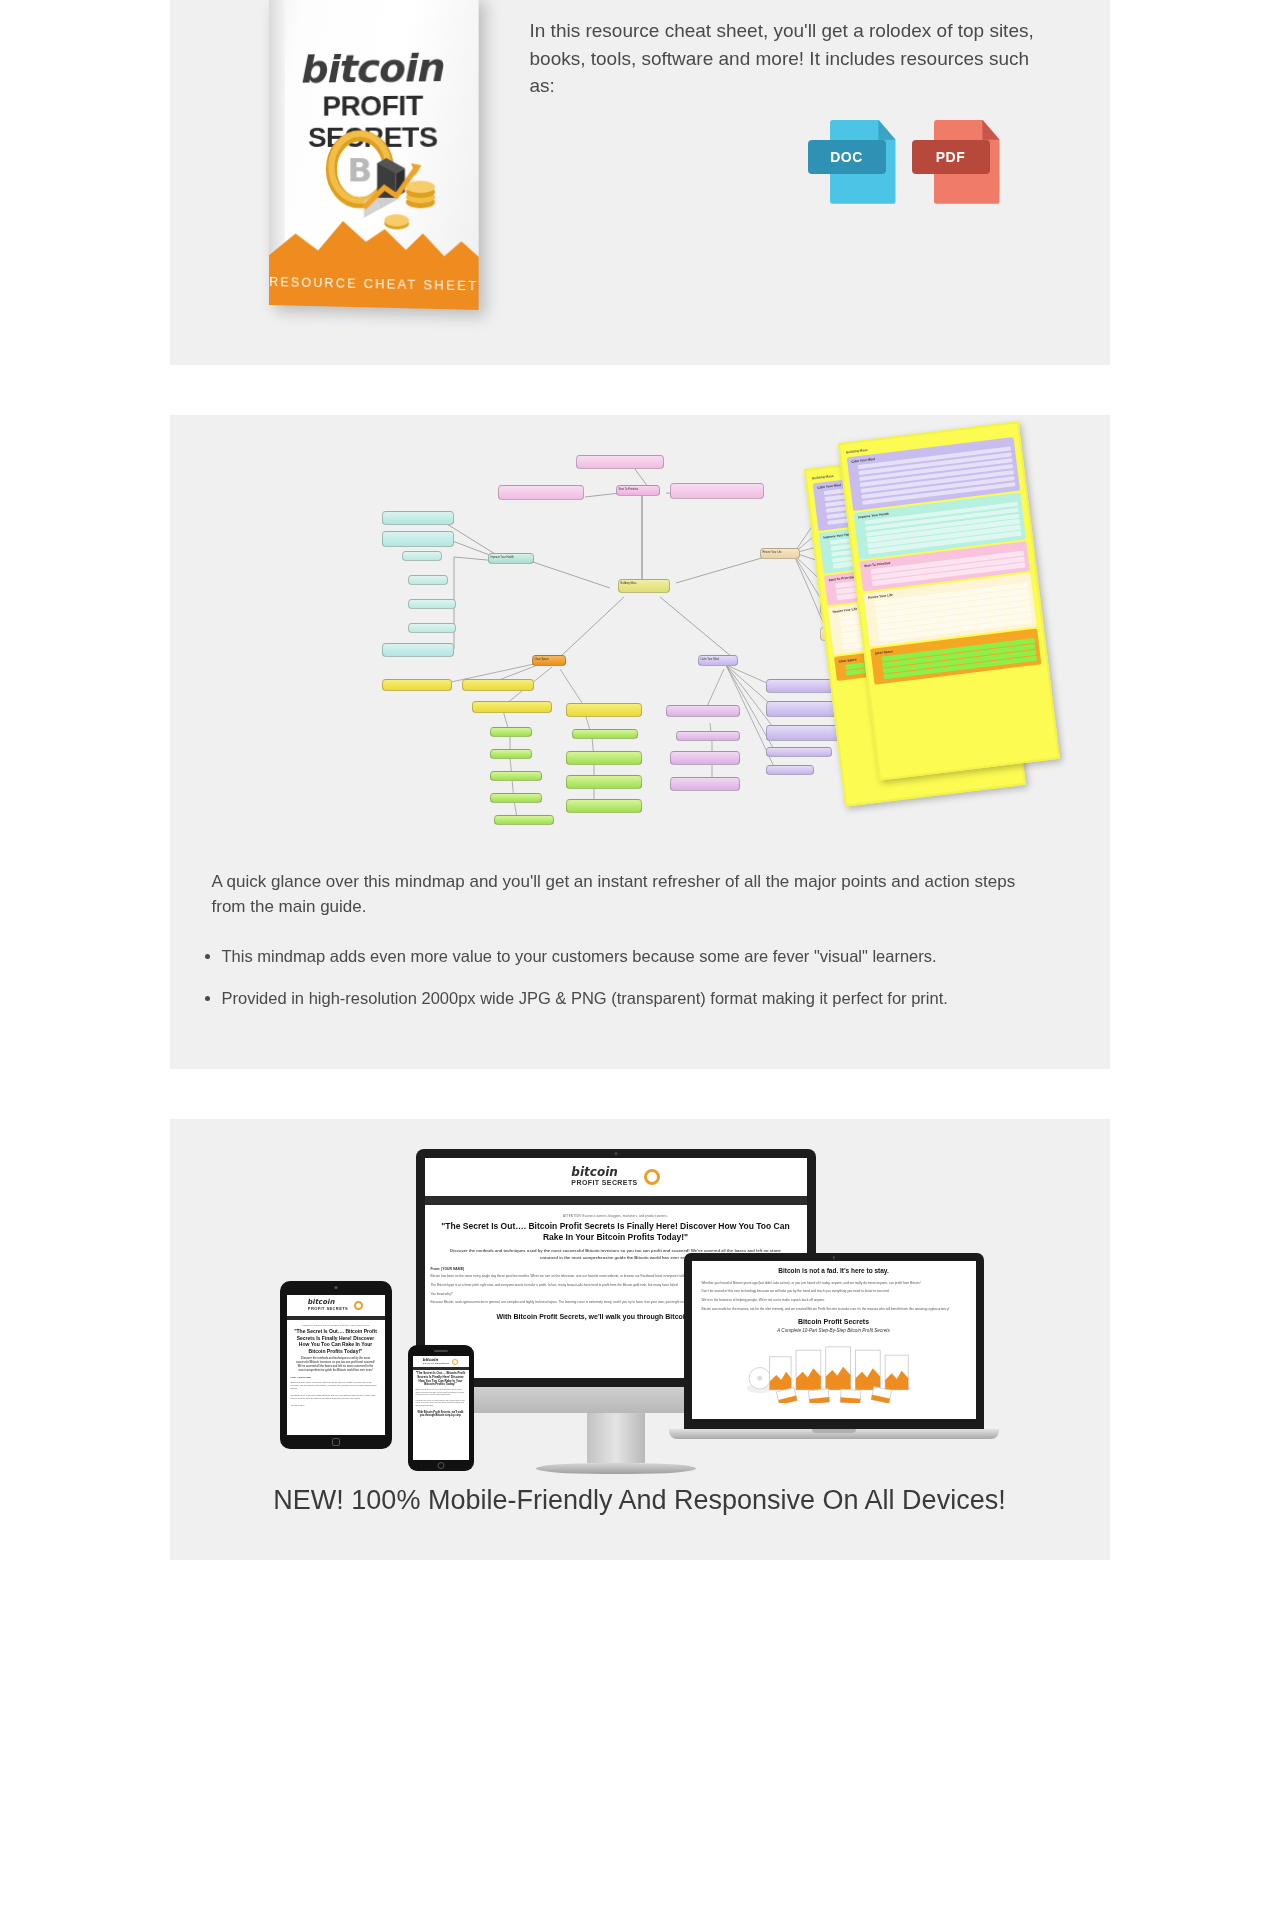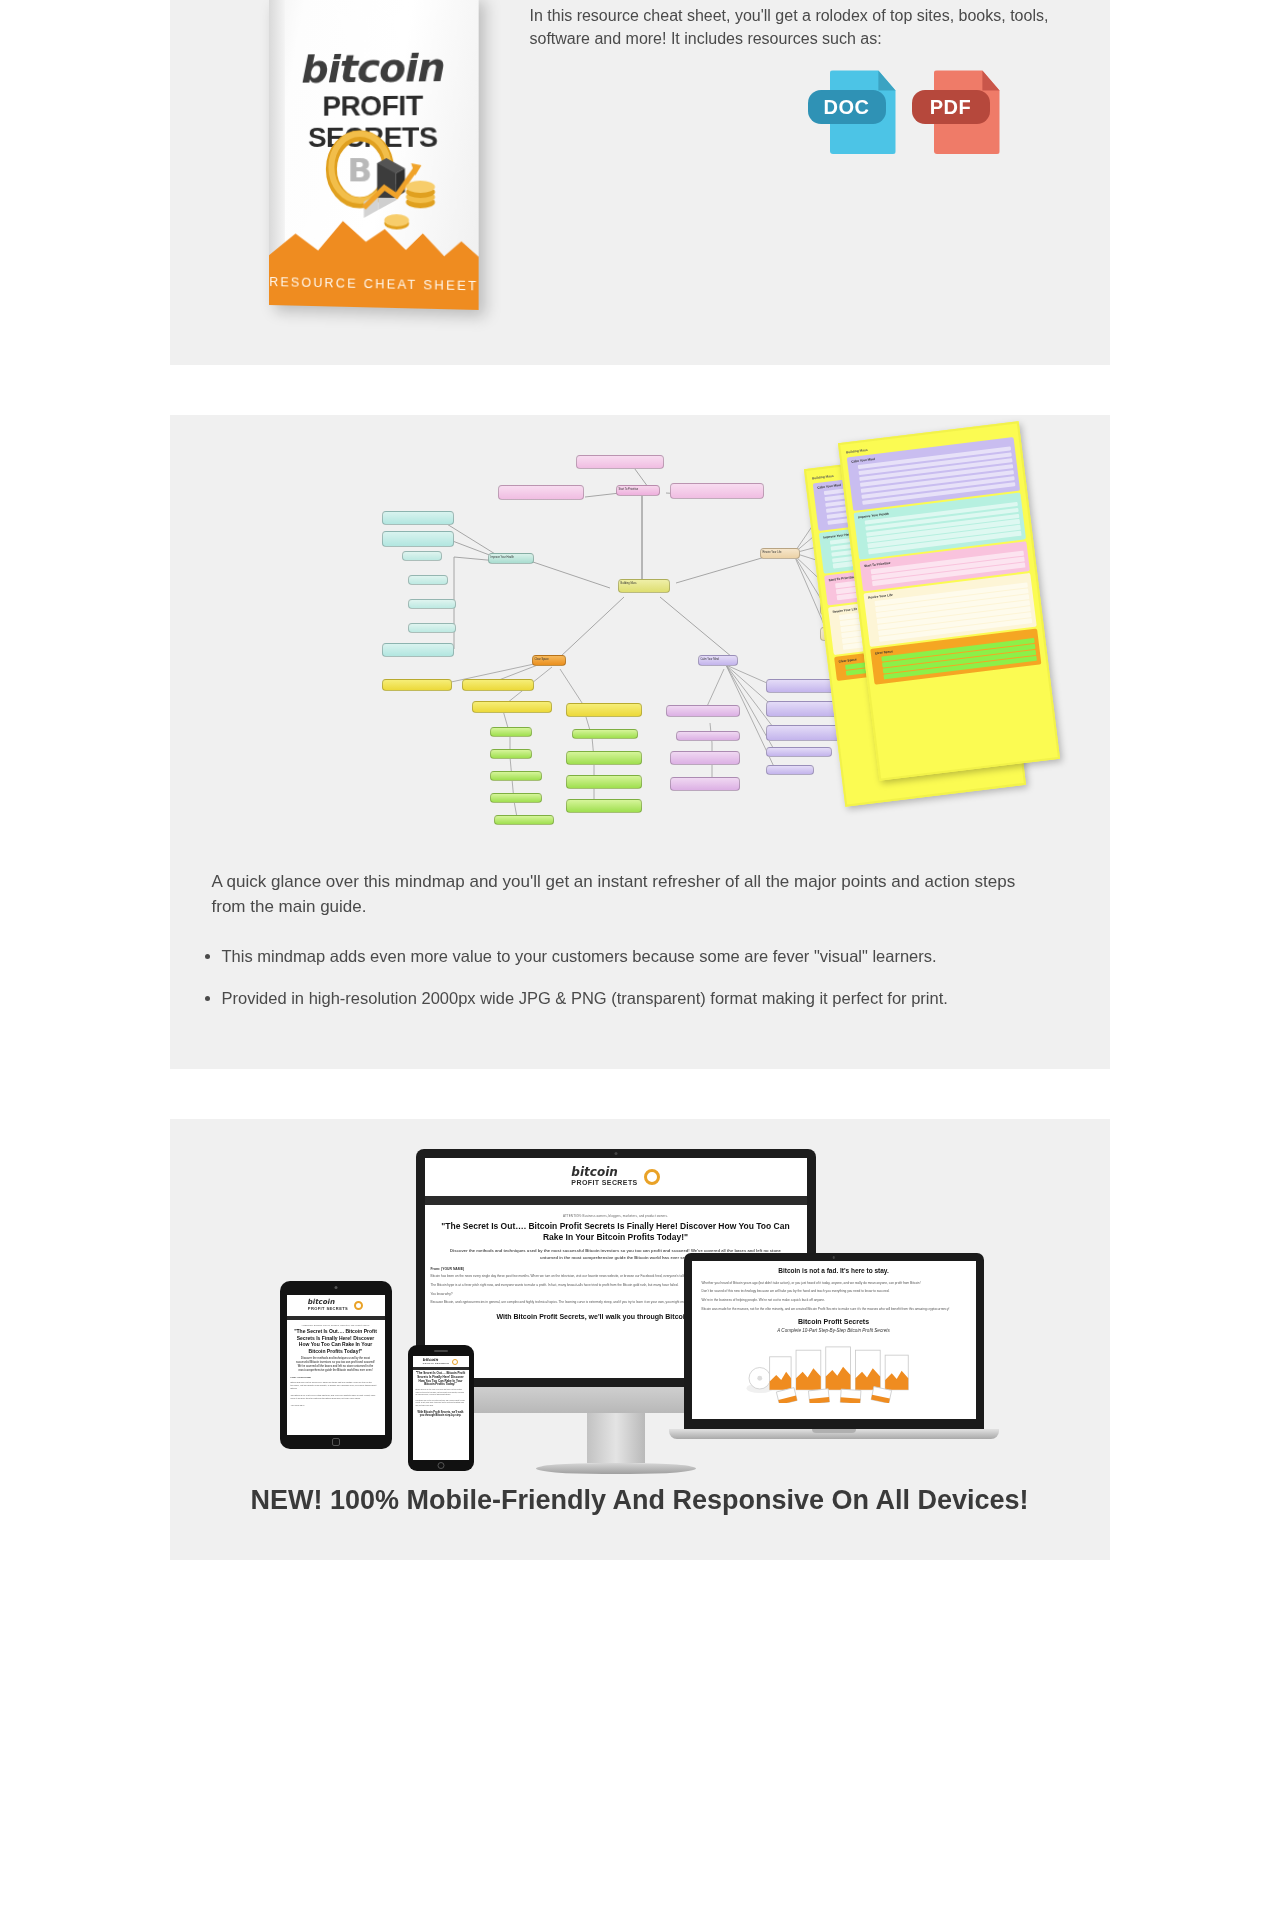--- a/index.html
+++ b/index.html
@@ -42,22 +42,22 @@
     width: 360px;
     flex: 0 0 360px;
     padding: 0 0 0 28px;
     display:flex; justify-content:center;
   }
   .cheat-right {
     flex: 1 1 auto;
     padding: 4px 58px 0 0;
   }
   .cheat-right p {
-    margin: 0 0 16px 0;
-    font-size: 16px;
+    margin: 13px 0 16px 0;
+    font-size: 19px;
     line-height: 1.45;
     color: #4a4a4a;
   }
   .cheat-right ul {
     margin: 14px 0 22px 0;
     padding-left: 26px;
   }
   .cheat-right li {
     font-size: 17px;
     line-height: 1.4;
@@ -113,23 +113,23 @@
     position:absolute; inset:0;
     border-radius: 3px 3px 3px 3px;
     clip-path: polygon(0 0, 74% 0, 100% 24%, 100% 100%, 0 100%);
   }
   .fileicon .fold {
     position:absolute; right:0; top:0; width:26%; height:24%;
     clip-path: polygon(0 0, 100% 100%, 0 100%);
   }
   .fileicon .tag {
     position:absolute; left:-22px; top:44%; transform:translateY(-50%);
-    min-width:78px; height:34px; border-radius:13px;
+    min-width:78px; height:34px; border-radius:4px;
     display:flex; align-items:center; justify-content:center;
-    color:#fff; font-weight:bold; font-size:20px; letter-spacing:.5px;
+    color:#fff; font-weight:bold; font-size:14px; letter-spacing:.5px;
   }
   .doc .sheet { background:#4cc4e6; }
   .doc .fold  { background:#3ba3c2; }
   .doc .tag   { background:#2f92b5; }
   .pdf .sheet { background:#ef7b68; }
   .pdf .fold  { background:#c9564a; }
   .pdf .tag   { background:#b6483c; }
 
   
   .m4-body { padding: 10px 0 40px; }
@@ -226,21 +226,21 @@
   .mp-att { text-align:center; font-size:3px; color:#666; letter-spacing:.1px; margin:5px 0 3px;}
   .mp-h1 { text-align:center; font-size:8.5px; font-weight:bold; color:#111; line-height:1.3; margin:0 10px 5px; }
   .mp-sub { text-align:center; font-size:4.2px; font-weight:bold; color:#555; line-height:1.5; margin:0 14px 6px;}
   .mp-from { font-size:3.4px; font-weight:bold; color:#333; margin:0 0 3px;}
   .mp-p { font-size:3.2px; color:#555; line-height:1.5; margin:0 0 4px;}
   .mp-cta { text-align:center; font-size:7px; font-weight:bold; color:#111; line-height:1.35; margin:7px 12px 4px;}
 
   .m5-tagline {
     text-align:center;
     font-size:27px;
-    font-weight:bold;
+    font-weight:normal;
     color:#3a3a3a;
     padding: 6px 0 10px;
   }
 </style>
 </head>
 <body>
 
 <div class="page">
 
   <section class="panel cheat">

